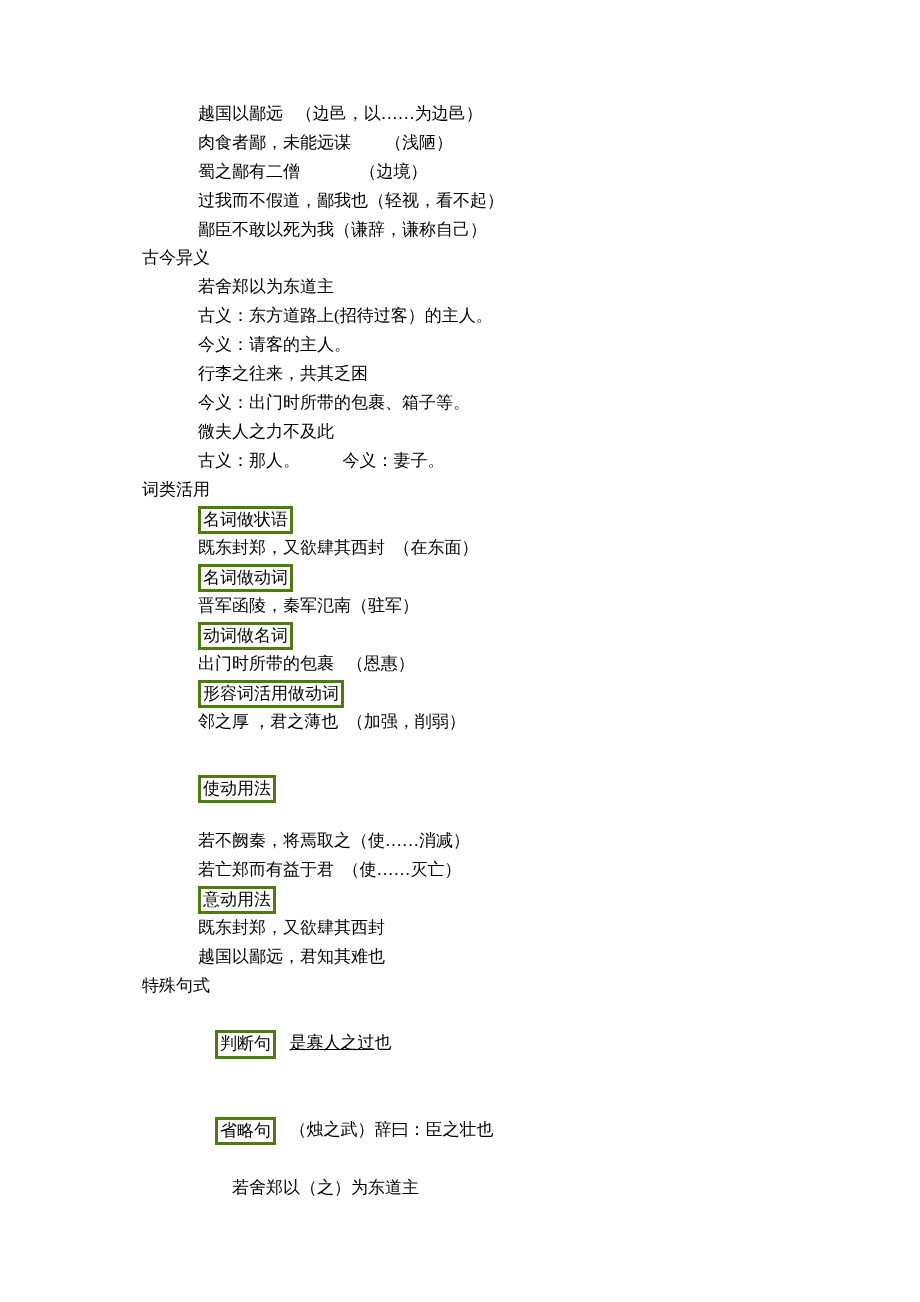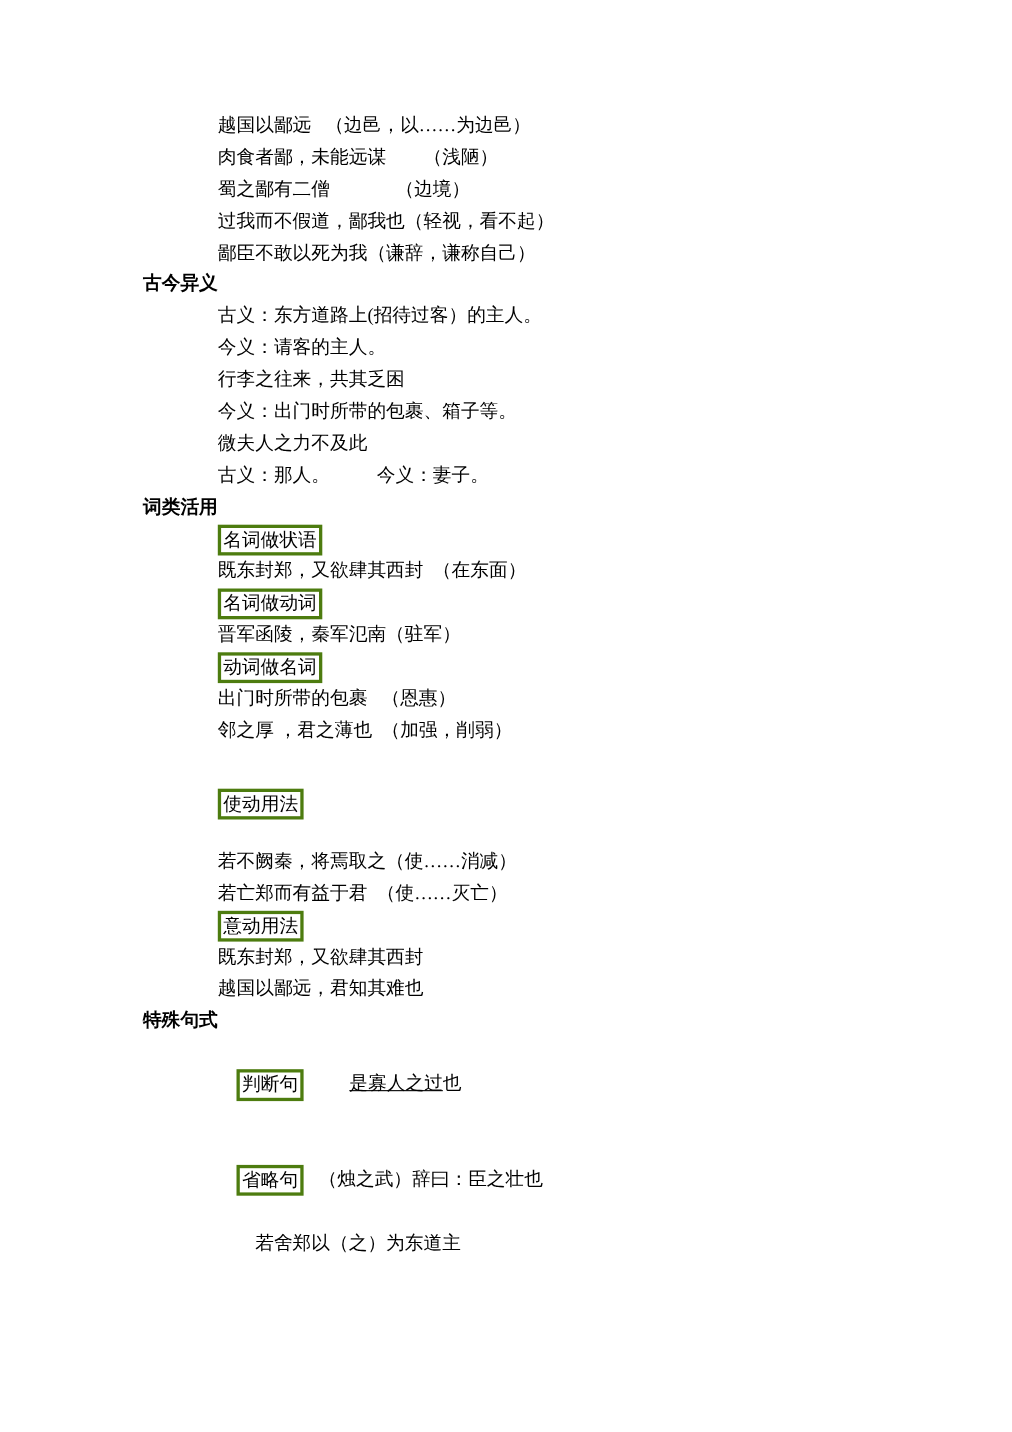--- a/index.html
+++ b/index.html
@@ -12,61 +12,63 @@
   }
   .page {
     width: 920px;
     min-height: 1302px;
     padding: 100px 130px 40px 130px;
     box-sizing: border-box;
     position: relative;
   }
   .line { white-space: pre; }
   .ind2 { margin-left: 4em; }
-  .ind0 { margin-left: 0; font-weight: bold; }
+  .ind0 { margin-left: 12px; }
   .boxed {
     display: inline-block;
     border: 3px solid #4d7c0f;
     padding: 0 2px;
     line-height: 1.3;
     vertical-align: middle;
   }
-  .underline { text-decoration: underline; margin-left: 28px; }
+  .underline { text-decoration: underline; }
   .sep { height: 1.4em; }
   .sep2 { height: 2.2em; }
   .heading-row .after-box { margin-left: 0.3em; }
 </style>
 </head>
 <body>
 
 <div class="page">
 
   <div class="line ind2">越国以鄙远   （边邑，以……为边邑）</div>
   <div class="line ind2">肉食者鄙，未能远谋        （浅陋）</div>
   <div class="line ind2">蜀之鄙有二僧              （边境）</div>
   <div class="line ind2">过我而不假道，鄙我也（轻视，看不起）</div>
   <div class="line ind2">鄙臣不敢以死为我（谦辞，谦称自己）</div>
 
   <div class="line ind0">古今异义</div>
 
+  <div class="line ind2">若舍郑以为东道主</div>
   <div class="line ind2">古义：东方道路上(招待过客）的主人。</div>
   <div class="line ind2">今义：请客的主人。</div>
   <div class="line ind2">行李之往来，共其乏困</div>
   <div class="line ind2">今义：出门时所带的包裹、箱子等。</div>
   <div class="line ind2">微夫人之力不及此</div>
   <div class="line ind2">古义：那人。          今义：妻子。</div>
 
   <div class="line ind0">词类活用</div>
 
   <div class="line ind2"><span class="boxed">名词做状语</span></div>
   <div class="line ind2">既东封郑，又欲肆其西封  （在东面）</div>
   <div class="line ind2"><span class="boxed">名词做动词</span></div>
   <div class="line ind2">晋军函陵，秦军氾南（驻军）</div>
   <div class="line ind2"><span class="boxed">动词做名词</span></div>
   <div class="line ind2">出门时所带的包裹   （恩惠）</div>
+  <div class="line ind2"><span class="boxed">形容词活用做动词</span></div>
   <div class="line ind2">邻之厚 ，君之薄也  （加强，削弱）</div>
 
   <div class="sep2"></div>
 
   <div class="line ind2"><span class="boxed">使动用法</span></div>
 
   <div class="sep"></div>
 
   <div class="line ind2">若不阙秦，将焉取之（使……消减）</div>
   <div class="line ind2">若亡郑而有益于君  （使……灭亡）</div>

